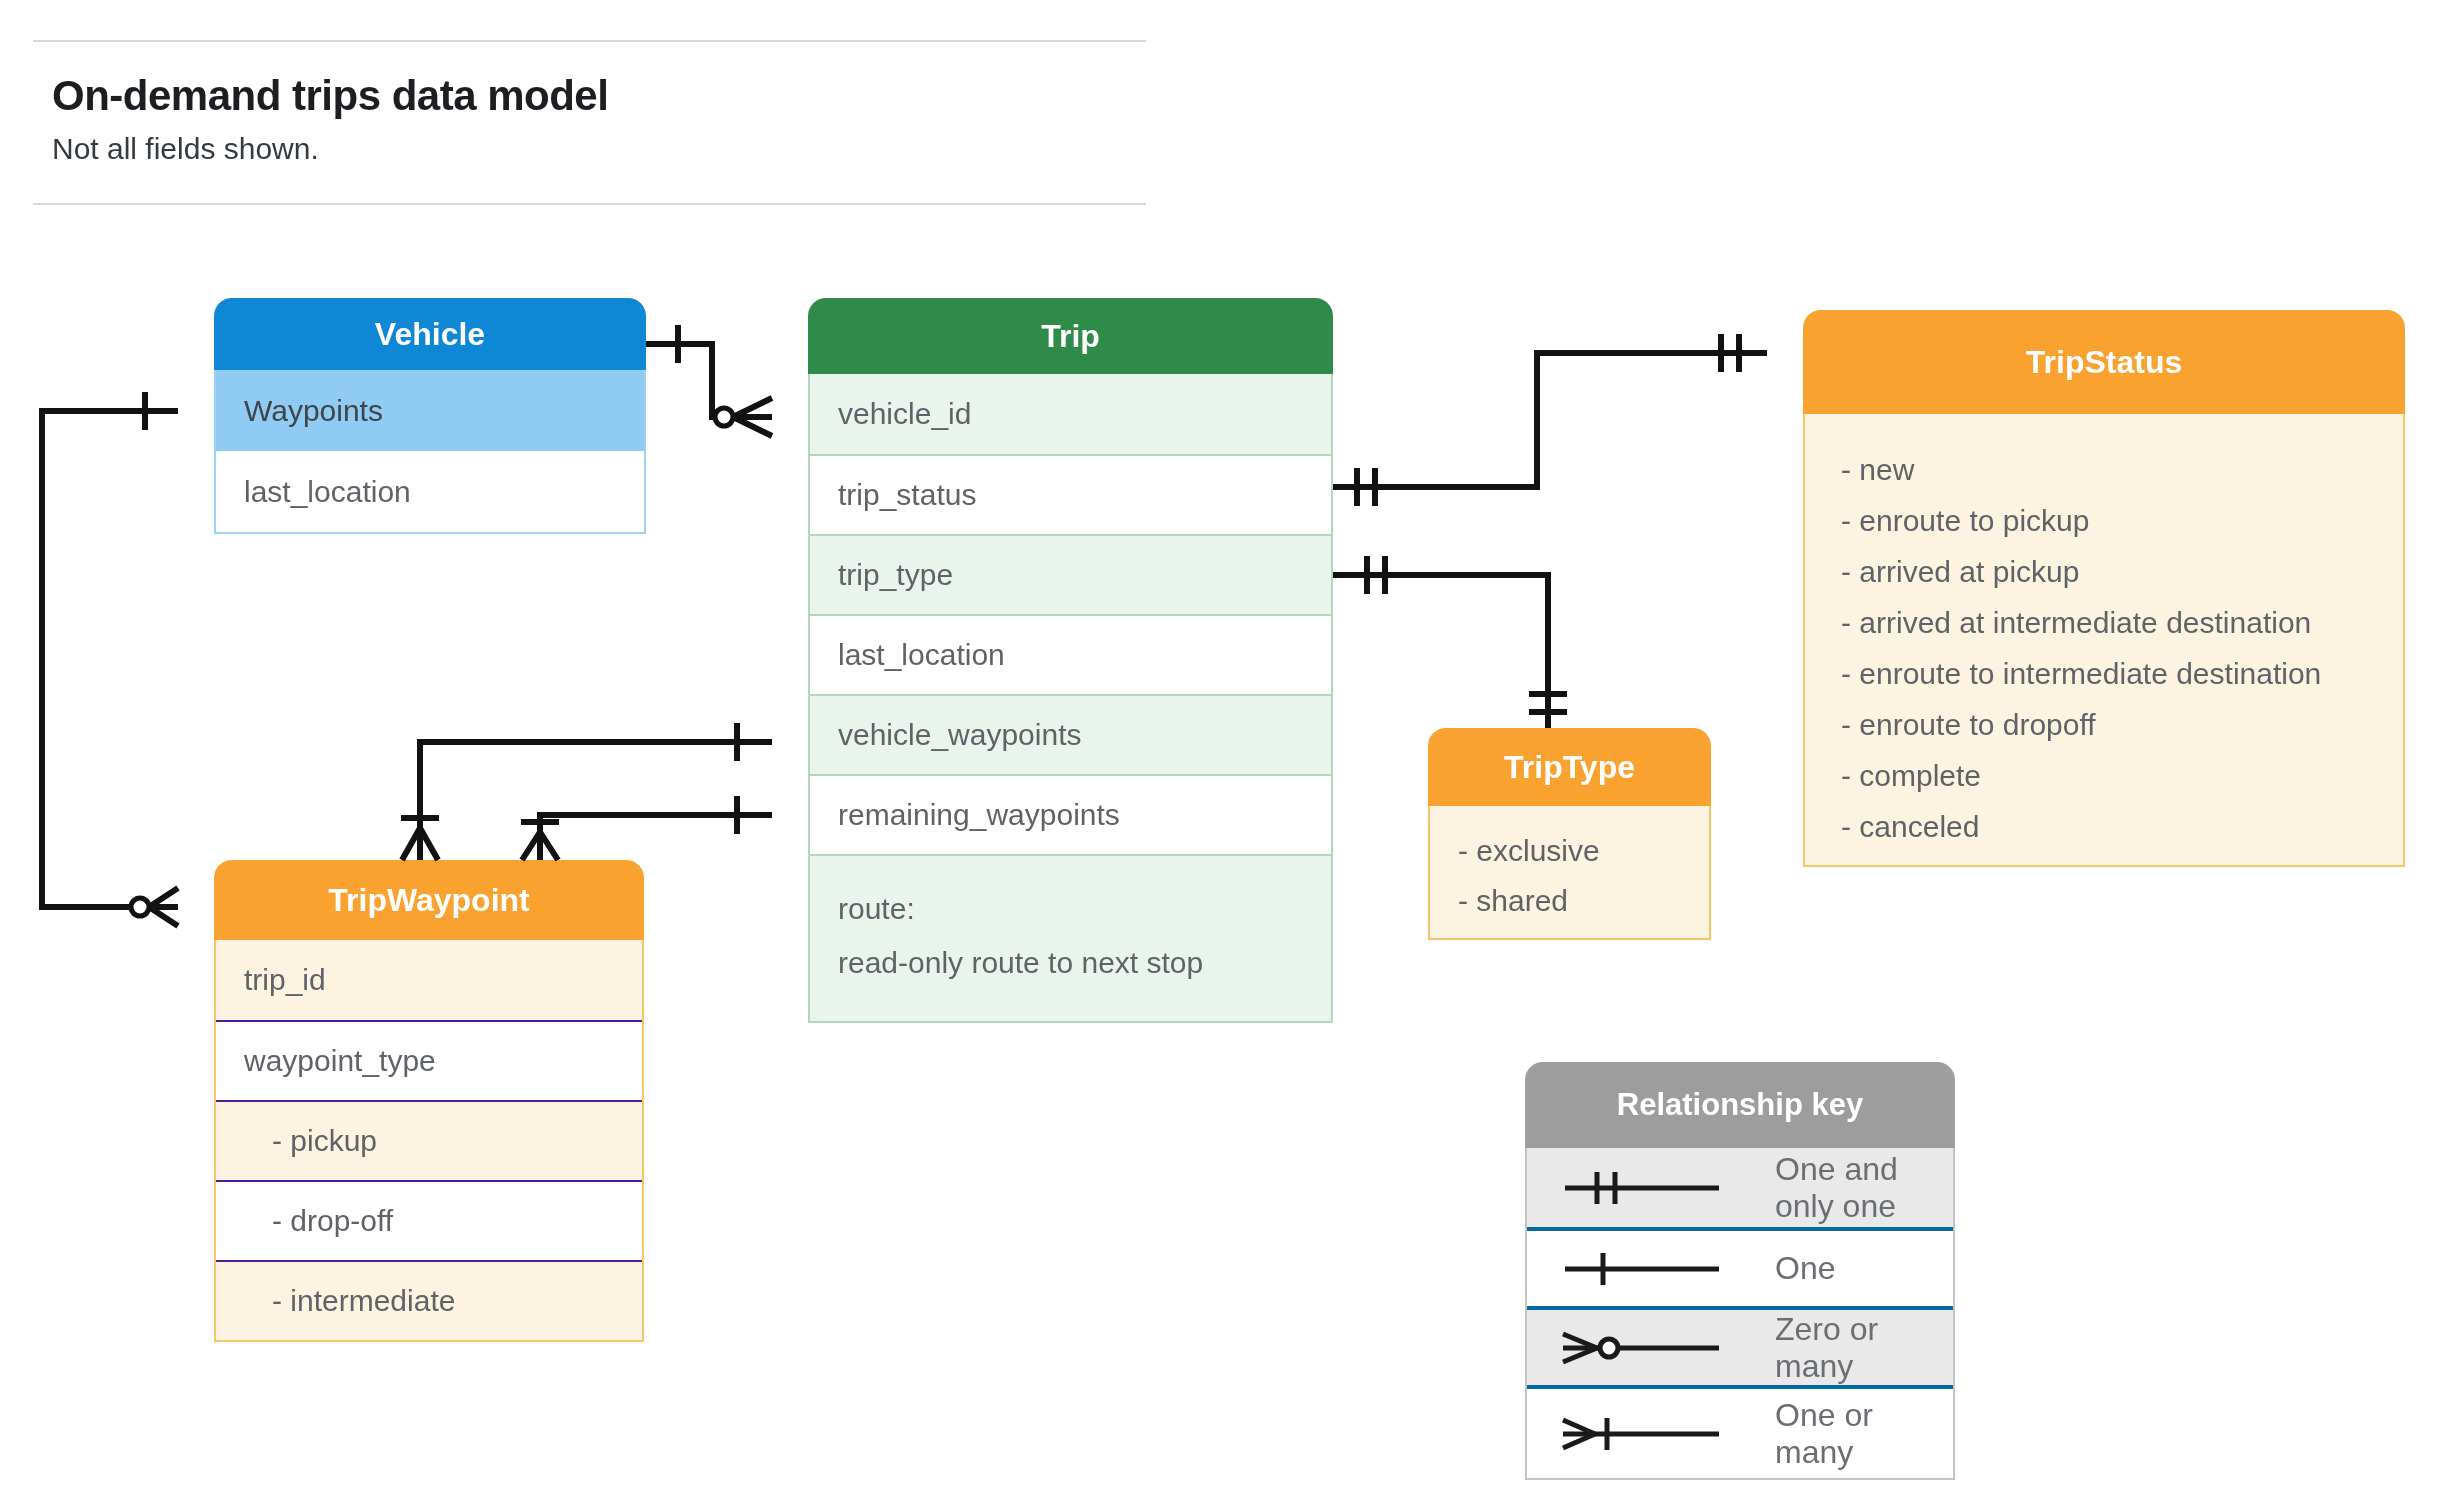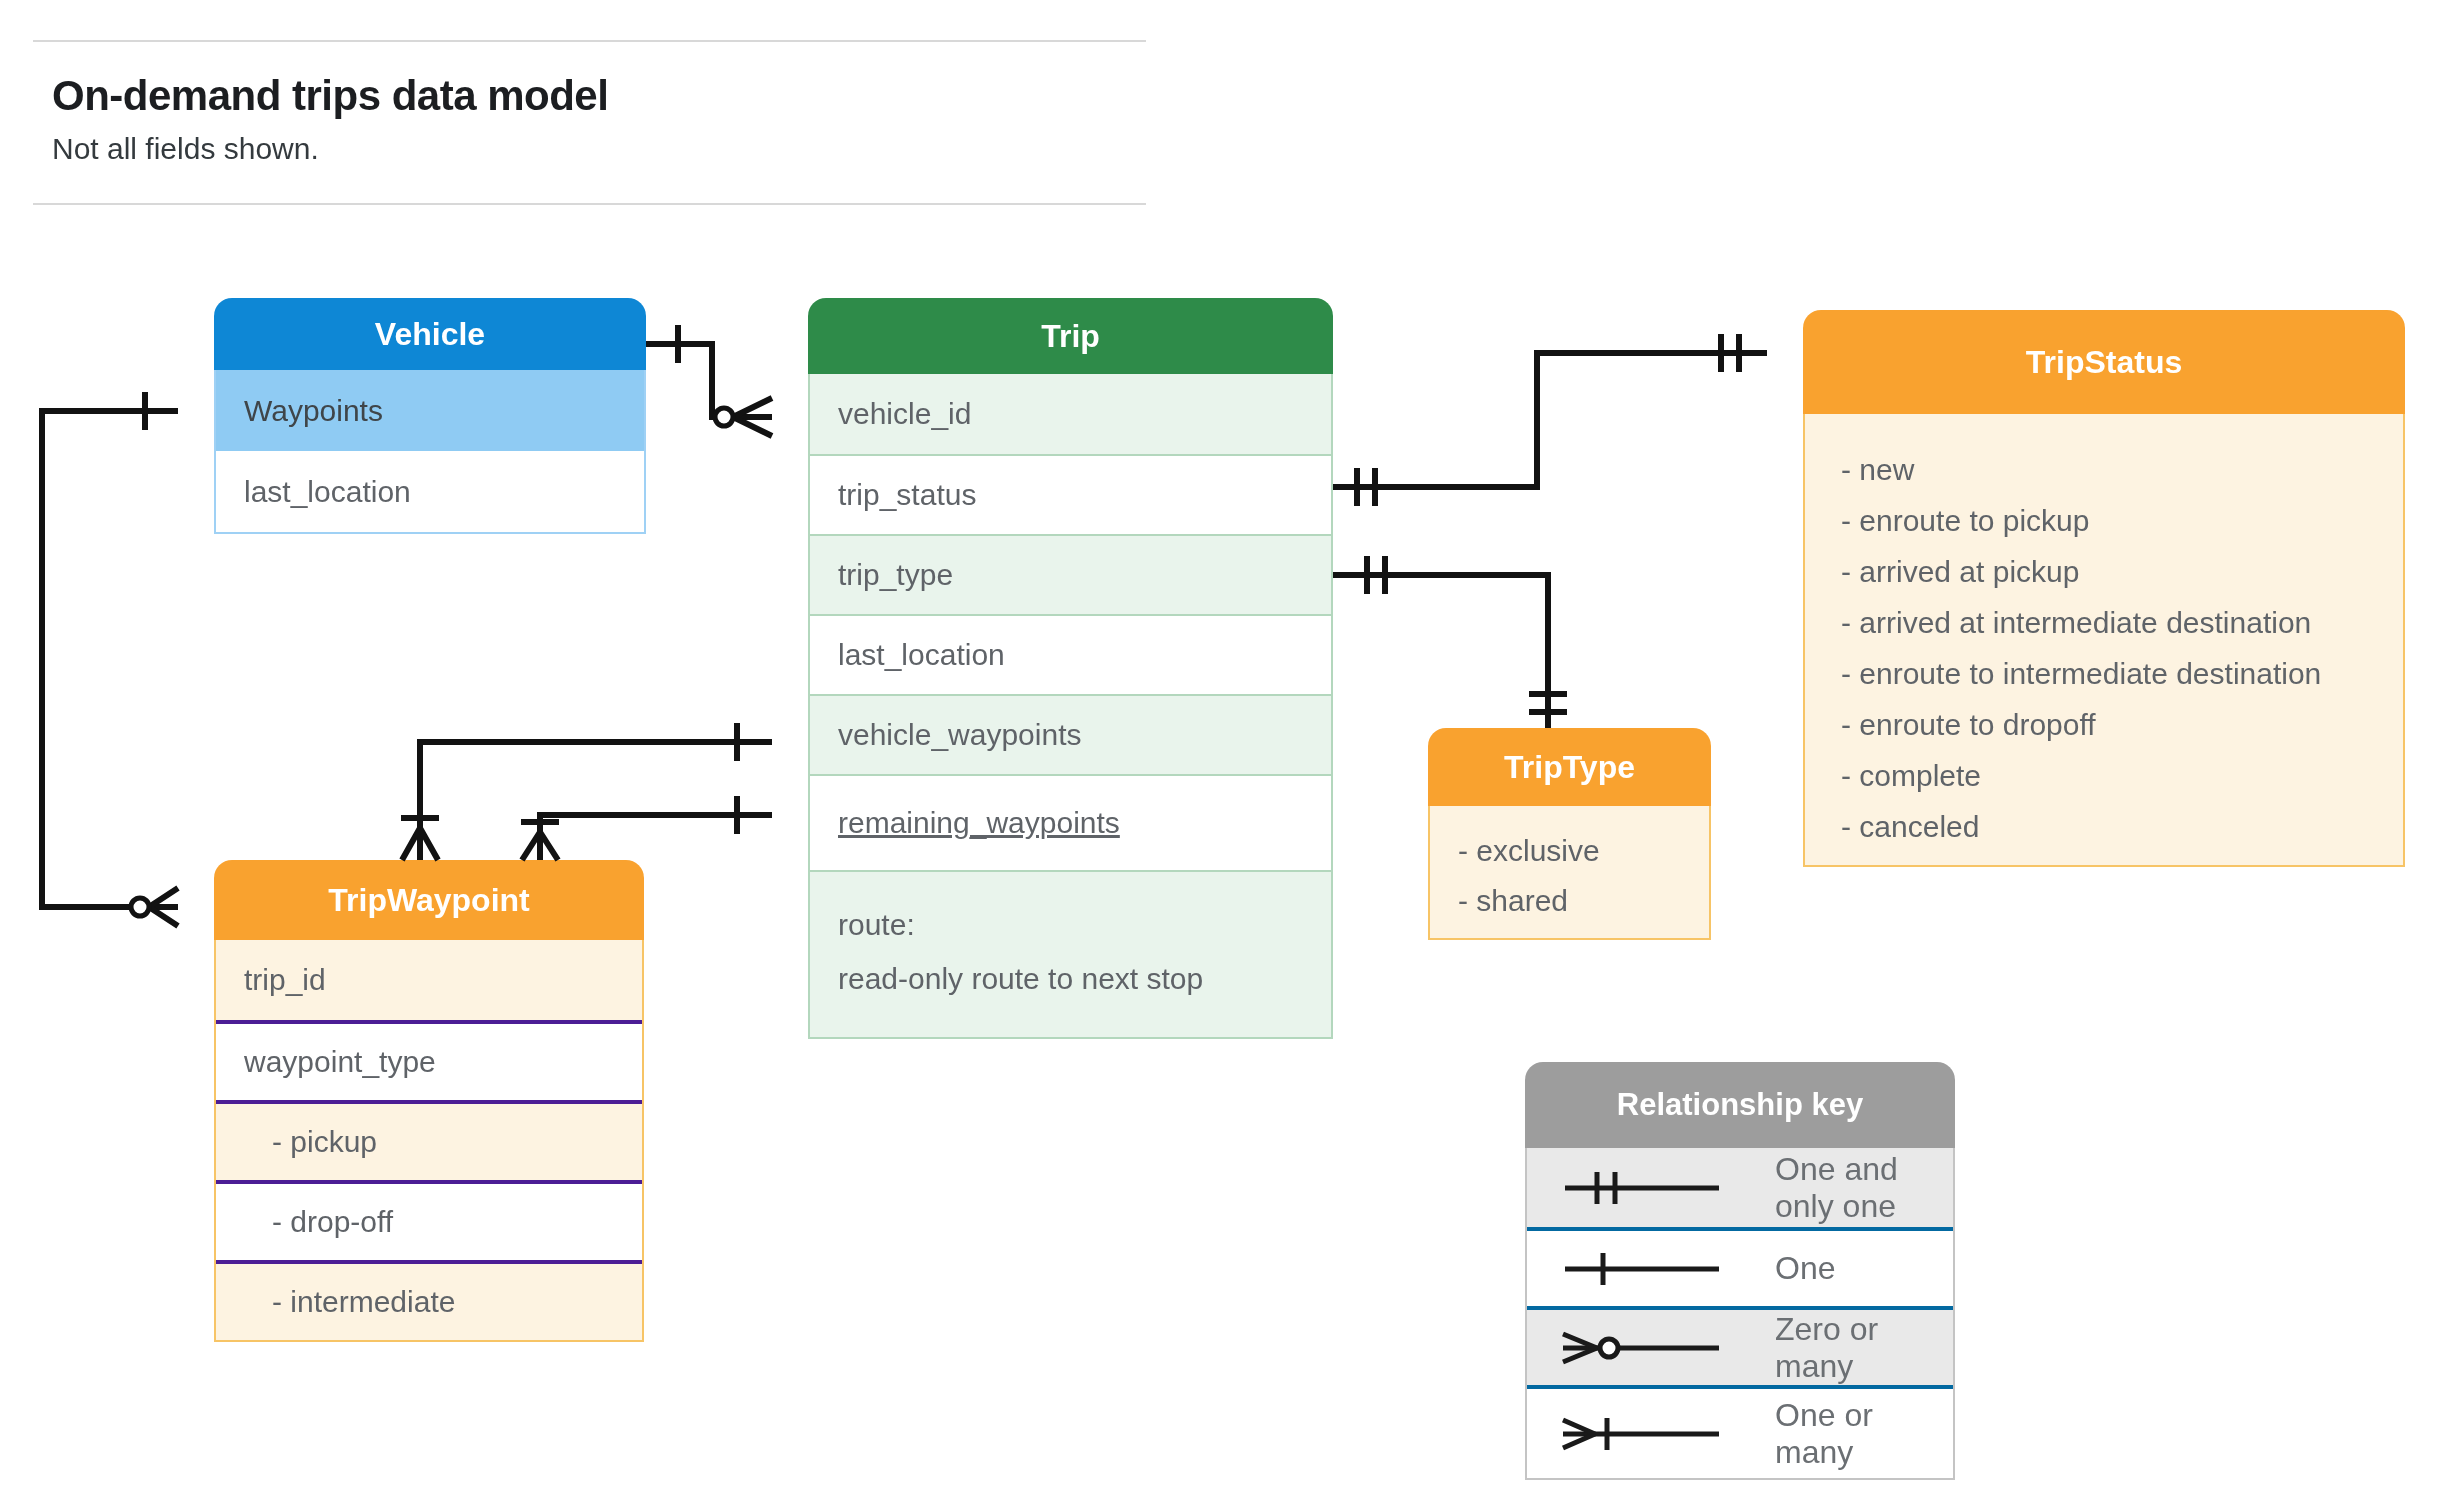--- a/index.html
+++ b/index.html
@@ -37,21 +37,21 @@
   .t-body{border:2px solid #b3d7bd;border-top:none;}
   .t-body .row{border-top:2px solid #b3d7bd;}
   .t-body .row:first-child{border-top:none;}
   .row.green-tint{background:#e9f4ec;}
   .trip-route{display:block;padding-top:26px;line-height:54px;}
   .trip-route div{white-space:nowrap;}
 
   
   .o-hd{background:#f9a22f;}
   .o-body{border:2px solid #f7c466;border-top:none;background:#fdf3e1;}
-  .o-body .row{border-top:4px solid #4c1d95;}
+  .o-body .row{border-top:2px solid #4c1d95;}
   .o-body .row:first-child{border-top:none;}
   .row.cream-tint{background:#fdf3e1;}
 
   
   .k-hd{background:#9d9d9d;}
   .k-body{border:2px solid #c4c4c4;border-top:none;}
   .k-body .krow{border-top:4px solid #0369a1;display:flex;align-items:center;box-sizing:border-box;}
   .k-body .krow:first-child{border-top:none;}
   .krow.gray-tint{background:#e9e9e9;}
   .krow .sym{margin-left:30px;flex:0 0 auto;}
@@ -96,21 +96,21 @@
       </div>
       <div class="row green-tint" style="height:80px;">
         <span>trip_type</span>
       </div>
       <div class="row white" style="height:80px;">
         <span>last_location</span>
       </div>
       <div class="row green-tint" style="height:80px;">
         <span>vehicle_waypoints</span>
       </div>
-      <div class="row white" style="height:96px;text-decoration:underline;">
+      <div class="row white" style="height:80px;">
         <span>remaining_waypoints</span>
       </div>
       <div class="row green-tint trip-route" style="height:167px;">
         <div>route:</div>
         <div>read-only route to next stop</div>
       </div>
     </div>
   </div>
 
   <div class="entity" style="left:1767px;top:310px;width:638px;">

